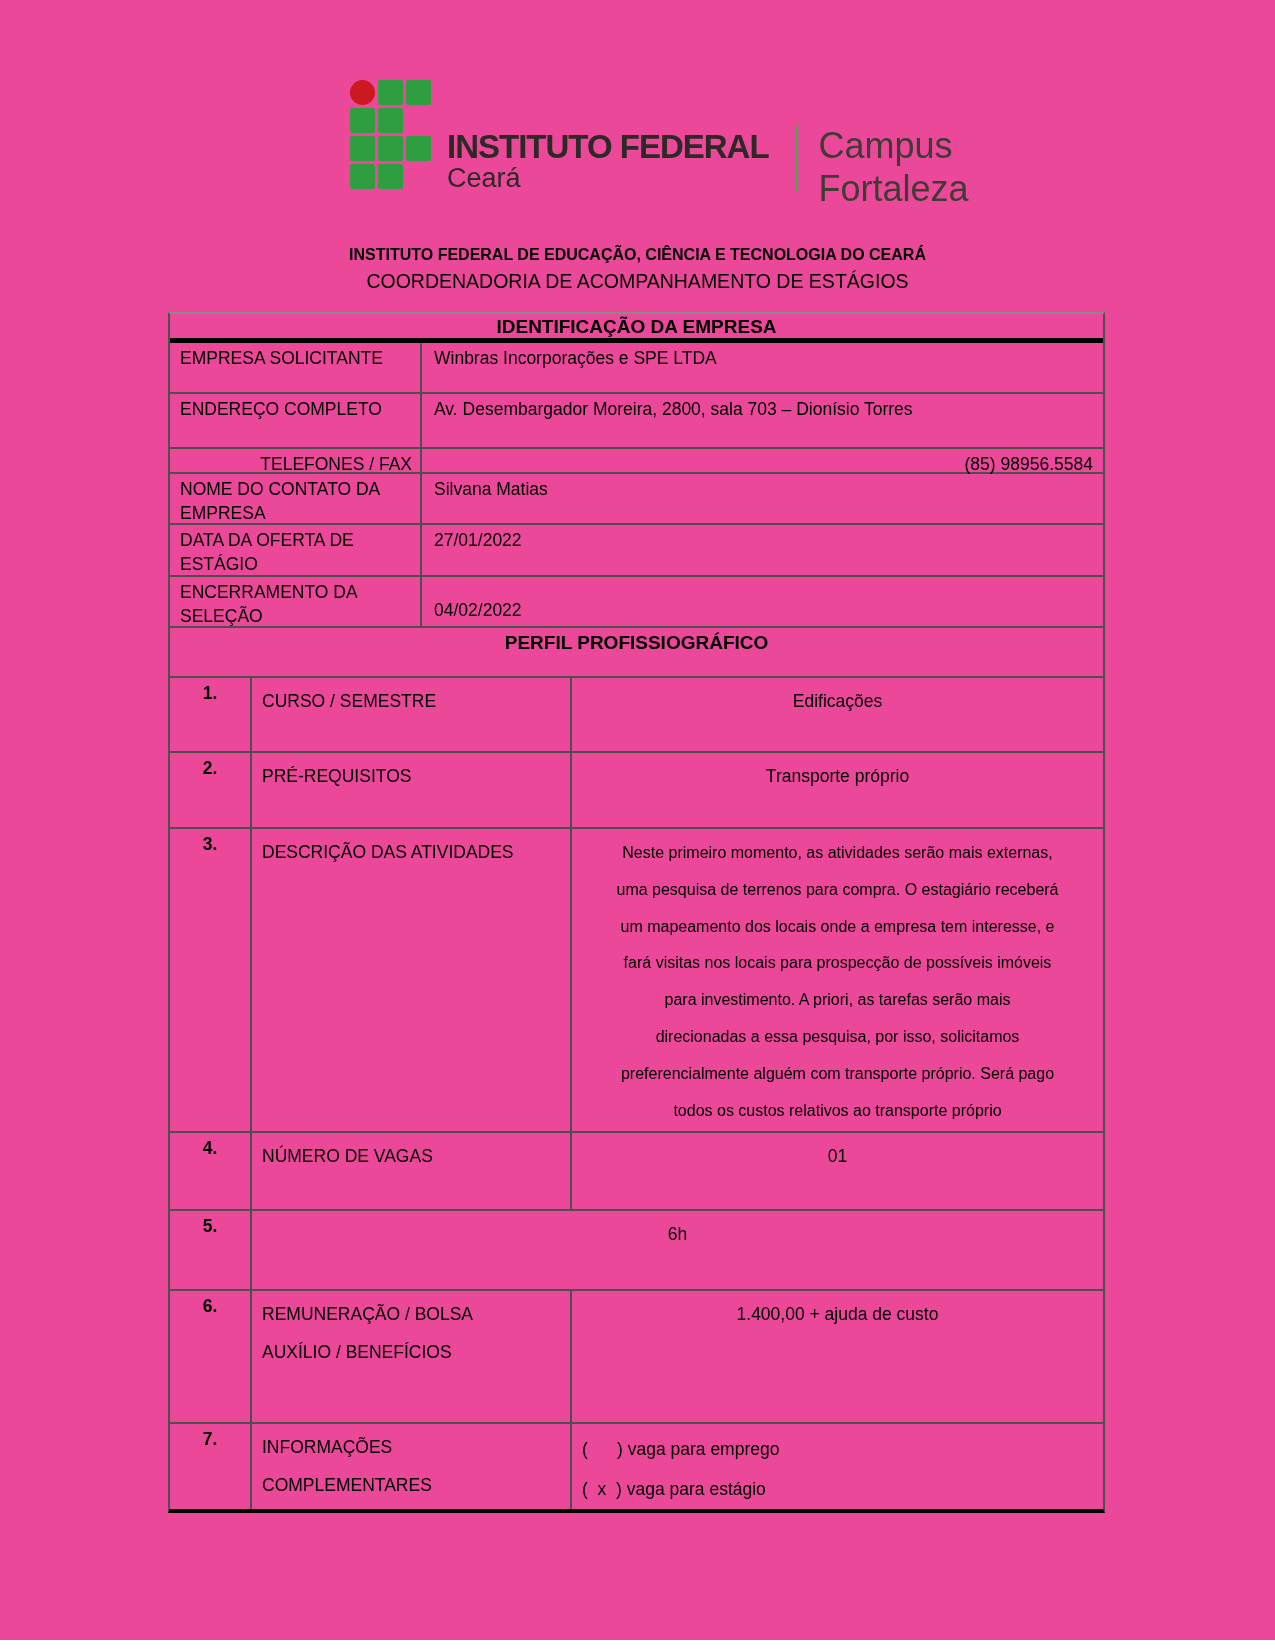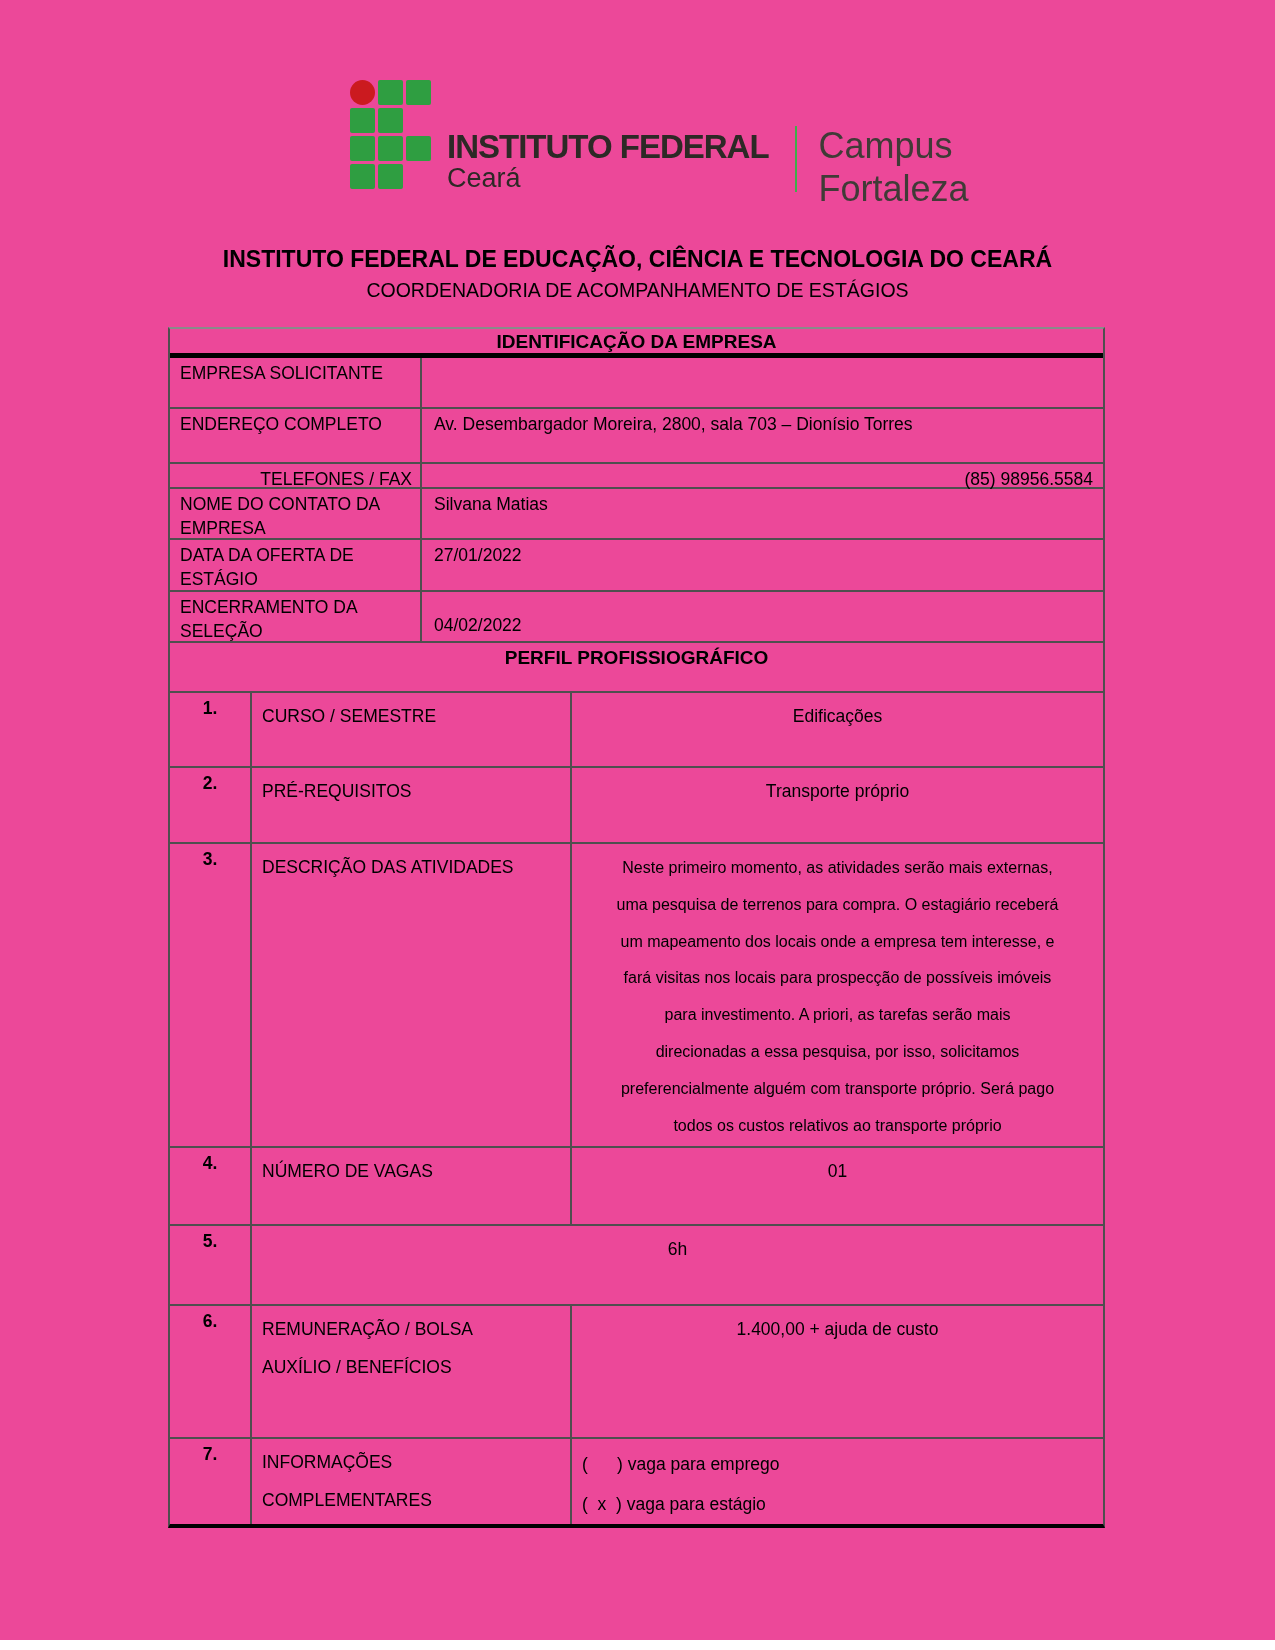--- a/index.html
+++ b/index.html
@@ -16,26 +16,26 @@
   .sq.red { background:#cb1a1f; border-radius:50%; }
   .sq.empty { background:transparent; }
   .brand-text { margin-left:16px; margin-top:50px; }
   .brand-title { font-size:33px; font-weight:bold; color:#2d2926; letter-spacing:-1px; line-height:1.0; }
   .brand-sub { font-size:27px; color:#2d2926; line-height:1.15; }
   .campus-divider { width:2px; height:66px; background:#3fae49; margin:46px 0 0 26px; }
   .campus { margin:44px 0 0 22px; font-size:36px; color:#403b37; line-height:1.2; }
 
   
   .doc-head { position:absolute; top:246px; left:0; width:1275px; text-align:center; }
-  .doc-title { font-size:23px; font-weight:bold; }
+  .doc-title { font-size:16px; font-weight:bold; }
   .doc-subtitle { font-size:19.5px; margin-top:6px; }
 
   
   .doc-table {
-    position:absolute; top:327px; left:168px; width:937px;
+    position:absolute; top:312px; left:168px; width:937px;
     border:2px solid #4f4f4f; border-top-color:#8a8a8a; border-bottom:4px solid #000;
     font-size:17.5px;
   }
   .sec-header { height:29px; padding-top:2px; text-align:center; font-weight:bold; font-size:19px; border-bottom:5px solid #000; }
   .sec-header.perfil { height:50px; padding-top:4px; border-bottom:2px solid #4f4f4f; }
 
   .kv-row { display:flex; border-bottom:2px solid #4f4f4f; }
   .kv-label { width:252px; border-right:2px solid #4f4f4f; padding:3px 8px 0 10px; line-height:1.38; white-space:pre-line; }
   .kv-value { flex:1; padding:3px 10px 0 12px; line-height:1.38; }
   .v-bottom { display:flex; align-items:flex-end; padding-bottom:4px; }
@@ -88,20 +88,21 @@
     <div class="doc-title">INSTITUTO FEDERAL DE EDUCAÇÃO, CIÊNCIA E TECNOLOGIA DO CEARÁ</div>
     <div class="doc-subtitle">COORDENADORIA DE ACOMPANHAMENTO DE ESTÁGIOS</div>
   </div>
 
   <div class="doc-table">
 
     <div class="sec-header">IDENTIFICAÇÃO DA EMPRESA</div>
 
     <div class="kv-row h51">
       <div class="kv-label">EMPRESA SOLICITANTE</div>
+      <div class="kv-value">Winbras Incorporações e SPE LTDA</div>
     </div>
     <div class="kv-row h55">
       <div class="kv-label">ENDEREÇO COMPLETO</div>
       <div class="kv-value">Av. Desembargador Moreira, 2800, sala 703 – Dionísio Torres</div>
     </div>
     <div class="kv-row h25">
       <div class="kv-label">TELEFONES / FAX</div>
       <div class="kv-value">(85) 98956.5584</div>
     </div>
     <div class="kv-row h51">

